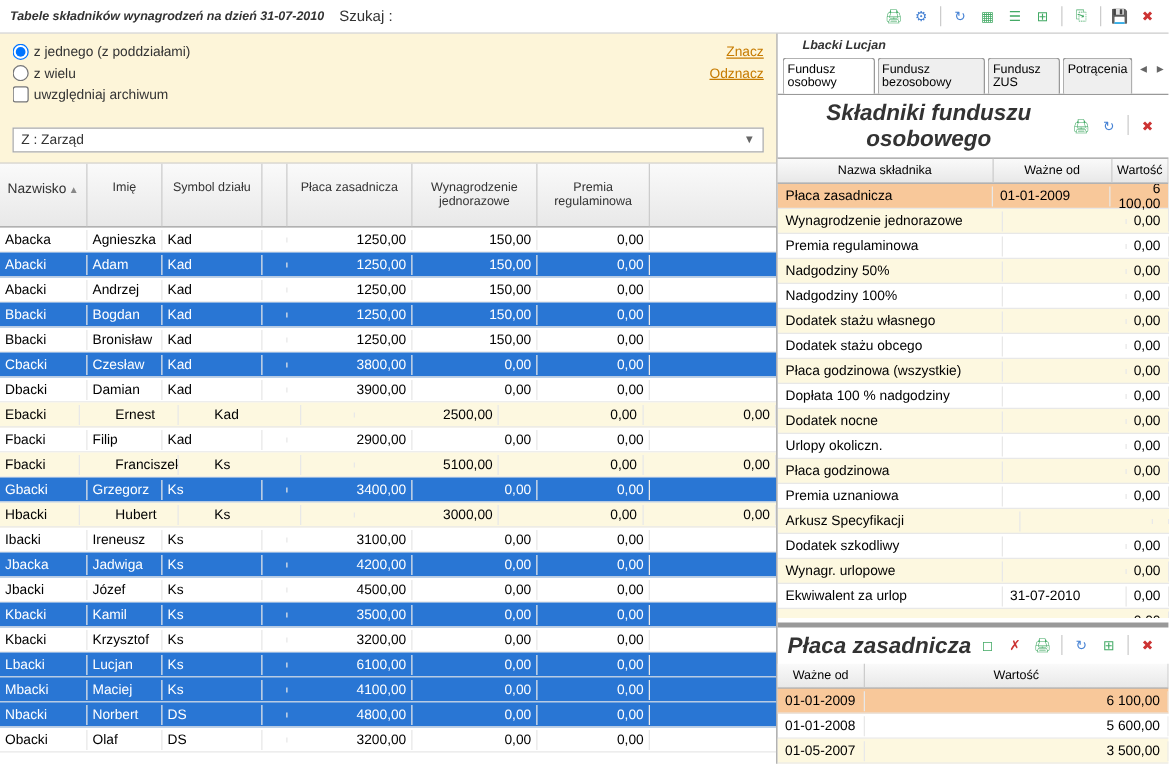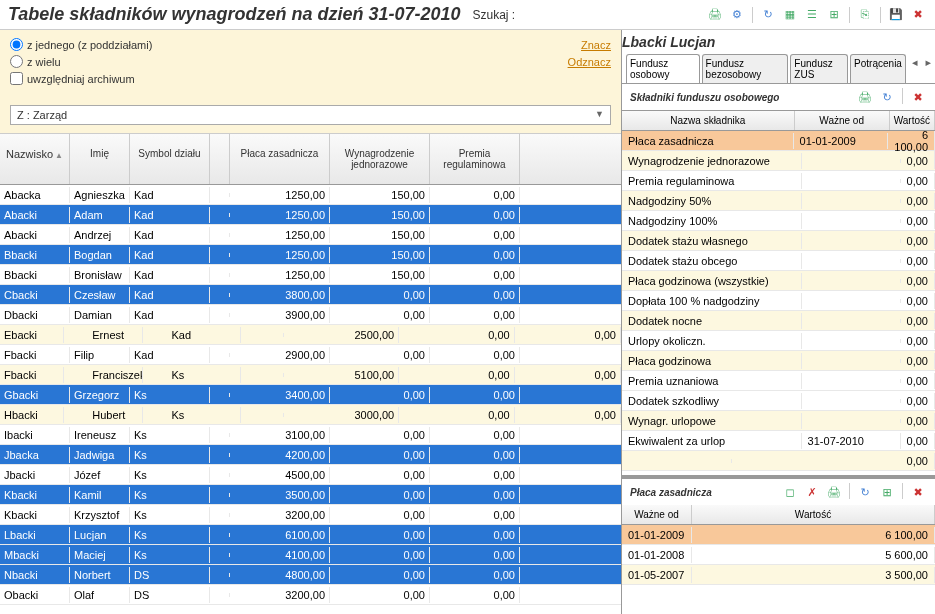--- a/index.html
+++ b/index.html
@@ -1,19 +1,19 @@
 <!DOCTYPE html>
 <html><head>
 <meta charset="utf-8">
 <style>
 * { margin: 0; padding: 0; box-sizing: border-box; font-family: Tahoma, Arial, sans-serif; font-size: 11px; }
 body { background: #fff; width: 935px; height: 614px; overflow: hidden; }
 
 .header-bar { display: flex; align-items: center; padding: 4px 8px; border-bottom: 1px solid #ccc; background: #fff; }
-.header-title { font-style: italic; font-weight: bold; font-size: 18px; color: #333; }
+.header-title { font-style: italic; font-weight: bold; font-size: 10px; color: #333; }
 .search-label { margin-left: 12px; font-size: 12px; color: #333; }
 .toolbar-icons { margin-left: auto; display: flex; gap: 4px; align-items: center; }
 .icon-btn { width: 18px; height: 18px; display: flex; align-items: center; justify-content: center; cursor: pointer; color: #4a6; }
 .icon-btn.blue { color: #4682d4; }
 .icon-btn.red { color: #c33; }
 .icon-sep { width: 1px; height: 16px; background: #ccc; margin: 0 2px; }
 
 .main-area { display: flex; height: calc(100% - 30px); }
 
 .left-panel { width: 622px; display: flex; flex-direction: column; border-right: 1px solid #999; }
@@ -36,28 +36,28 @@
 
 .col-naz { width: 70px; }
 .col-imie { width: 60px; }
 .col-sym { width: 80px; }
 .col-gap { width: 20px; }
 .col-placa { width: 100px; }
 .col-wyn { width: 100px; }
 .col-prem { width: 90px; }
 
 .right-panel { flex: 1; display: flex; flex-direction: column; overflow: hidden; }
-.person-name { font-style: italic; font-weight: bold; font-size: 14px; padding: 4px 0; color: #333; }
+.person-name { font-style: italic; font-weight: bold; font-size: 10px; padding: 4px 20px; color: #333; }
 .tabs { display: flex; border-bottom: 1px solid #999; padding-left: 4px; }
 .tab { padding: 3px 3px; border: 1px solid #999; border-bottom: none; margin-right: 2px; background: #efefef; font-size: 10px; cursor: pointer; border-radius: 3px 3px 0 0; }
 .tab.active { background: #fff; }
 .tab-nav { padding: 2px 4px; cursor: pointer; color: #666; }
 
 .section-title { display: flex; align-items: center; padding: 4px 8px; }
-.section-title .lbl { font-style: italic; font-weight: bold; font-size: 10px; color: #333; }
+.section-title .lbl { font-style: italic; font-weight: bold; font-size: 18px; color: #333; text-align: center; }
 .section-title .icons { margin-left: auto; display: flex; gap: 4px; }
 
 .comp-header { display: flex; background: linear-gradient(#fafafa, #e8e8e8); border-top: 1px solid #999; border-bottom: 1px solid #999; }
 .comp-header .th { padding: 4px; border-right: 1px solid #ccc; text-align: center; font-size: 10px; }
 .comp-body { overflow-y: auto; }
 .comp-row { display: flex; border-bottom: 1px solid #e8e8e8; height: 20px; align-items: center; }
 .comp-row .td { padding: 2px 6px; border-right: 1px solid #e8e8e8; font-size: 11px; }
 .comp-row.sel { background: #f8c89a; }
 .comp-row.alt { background: #fdf8e0; }
 .cc-name { width: 201px; }
@@ -409,20 +409,25 @@
         <div class="comp-row alt">
           <div class="td cc-name">Płaca godzinowa</div>
           <div class="td cc-date"></div>
           <div class="td cc-val">0,00</div>
         </div>
         <div class="comp-row">
           <div class="td cc-name">Premia uznaniowa</div>
           <div class="td cc-date"></div>
           <div class="td cc-val">0,00</div>
         </div>
+        <div class="comp-row alt">
+          <div class="td cc-name">Arkusz Specyfikacji</div>
+          <div class="td cc-date"></div>
+          <div class="td cc-val"></div>
+        </div>
         <div class="comp-row">
           <div class="td cc-name">Dodatek szkodliwy</div>
           <div class="td cc-date"></div>
           <div class="td cc-val">0,00</div>
         </div>
         <div class="comp-row alt">
           <div class="td cc-name">Wynagr. urlopowe</div>
           <div class="td cc-date"></div>
           <div class="td cc-val">0,00</div>
         </div>

